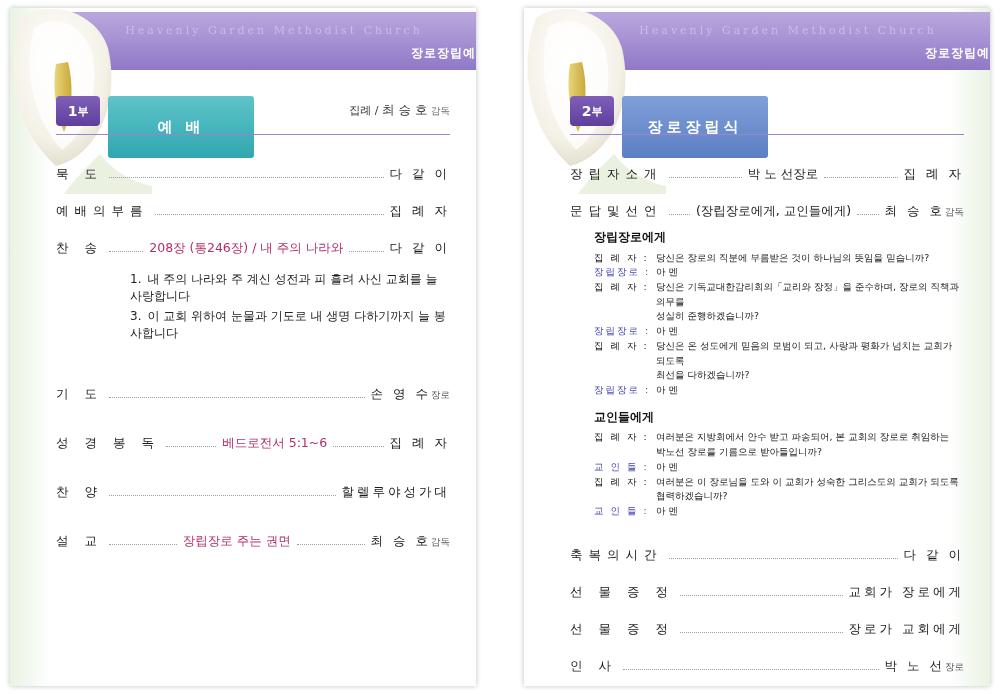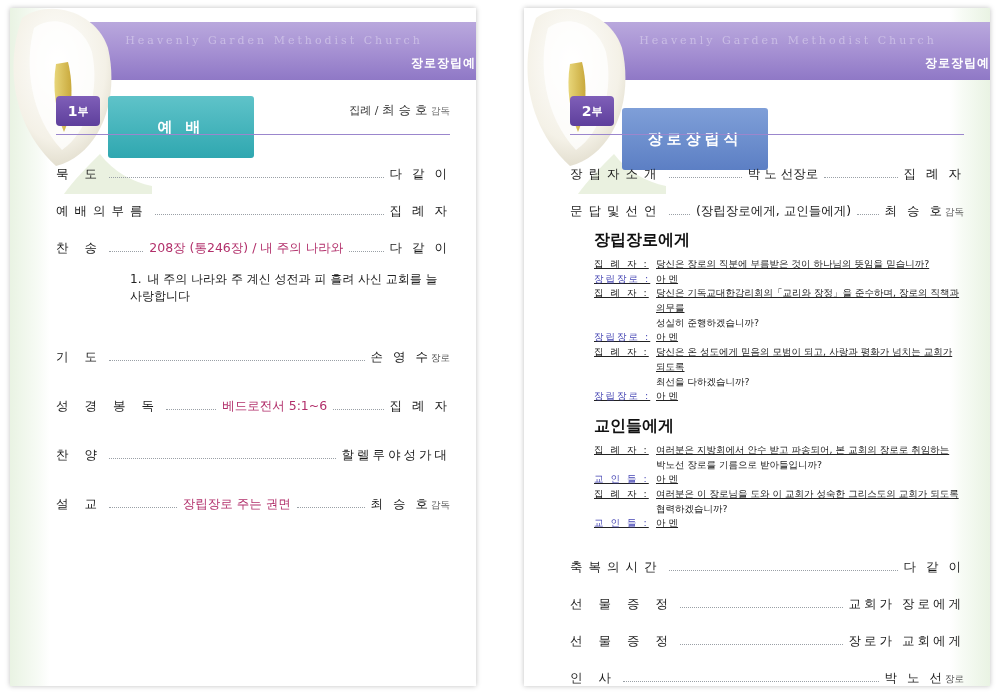--- a/index.html
+++ b/index.html
@@ -17,42 +17,42 @@
   .page.left{left:10px;}
   .page.right{left:524px;}
 
   
   .edge{position:absolute;top:0;bottom:0;width:40px;
         background:linear-gradient(to right,#e9f3e3,#f7fbf5 70%,#ffffff);}
   .page.left .edge{left:0;}
   .page.right .edge{right:0;background:linear-gradient(to left,#e9f3e3,#f7fbf5 70%,#ffffff);}
 
   
-  .band{position:absolute;left:0;top:14px;width:100%;height:58px;
+  .band{position:absolute;left:0;top:4px;width:100%;height:58px;
         background:linear-gradient(to bottom,#b9a8dd 0%,#a893d4 45%,#8f78c6 100%);margin-left:31px;}
   .band .wm{position:absolute;left:0;right:0;top:12px;text-align:center;
         font-family:"DejaVu Serif","Liberation Serif",serif;
         font-size:11px;letter-spacing:3px;color:#cfc3e8;opacity:.85;white-space:nowrap;}
   .band .sub{position:absolute;right:18px;top:33px;color:#ffffff;font-size:12px;
         letter-spacing:1px;font-weight:bold;}
 
   
   .lily{position:absolute;left:-6px;top:-4px;width:150px;height:190px;pointer-events:none;}
 
   
   .sectionbar{position:absolute;left:46px;right:26px;top:88px;height:34px;}
   .tag{position:absolute;left:0;top:0;width:44px;height:30px;border-radius:4px;
        background:linear-gradient(to bottom,#7f5fb8,#5e3f9c);color:#fff;
        font-size:14px;font-weight:bold;display:flex;align-items:center;justify-content:center;}
   .tag sup{font-size:11px;}
   .ttl{position:absolute;left:52px;top:0;height:30px;min-width:118px;border-radius:3px;
        display:flex;align-items:center;justify-content:center;color:#fff;
        font-size:15px;font-weight:bold;letter-spacing:4px;padding:16px 14px;}
   .ttl.pink{background:linear-gradient(to bottom,#5fc3c9,#2fa7b0);}
-  .ttl.blue{background:linear-gradient(to bottom,#7f9fd8,#5c7fc4);margin-top:12px;}
+  .ttl.blue{background:linear-gradient(to bottom,#7f9fd8,#5c7fc4);}
   .byline{position:absolute;right:0;top:6px;font-size:11px;color:#333;}
   .byline .nm{font-size:12.5px;}
   .byline .role{font-size:9.5px;color:#666;}
   .rule{position:absolute;left:46px;right:26px;top:126px;height:1px;background:#9b86cd;}
 
   
   .body{position:absolute;left:46px;right:26px;top:140px;bottom:16px;}
   .row{display:flex;align-items:baseline;font-size:12.5px;color:#1a1a1a;margin-bottom:2px;}
   .row .lab{white-space:nowrap;letter-spacing:6px;}
   .row .dots{flex:1;border-bottom:1.5px dotted #9aa0a6;margin:0 6px 3px 6px;height:8px;}
@@ -64,22 +64,22 @@
 
   .hymnlist{margin:14px 0 14px 34px;}
   .hymnlist li{font-size:12px;color:#222;margin:3px 0;list-style:none;}
   .hymnlist li span.n{margin-right:6px;}
 
   .spacer{height:18px;}
   .spacer.lg{height:30px;}
 
   
   .litbox{margin:6px 0 10px 24px;font-size:9.5px;color:#222;line-height:1.55;}
-  .litbox .hd{font-weight:bold;font-size:16px;margin:8px 0 4px 0;color:#111;}
-  .litbox .ln{display:flex;text-decoration:underline;}
+  .litbox .hd{font-weight:bold;font-size:12px;margin:8px 0 4px 0;color:#111;}
+  .litbox .ln{display:flex;}
   .litbox .who{width:62px;flex:none;letter-spacing:2px;}
   .litbox .who.el{color:#4646b4;}
   .litbox .who.pe{color:#4646b4;}
   .litbox .tx{flex:1;}
   .litbox .cont{padding-left:62px;}
 </style>
 </head>
 <body>
 
 <div class="spread">
@@ -146,20 +146,21 @@
       <div class="row">
         <span class="lab">찬      송</span>
         <span class="dots"></span>
         <span class="mid hym">208장 (통246장) / 내 주의 나라와</span>
         <span class="dots"></span>
         <span class="val">다 같 이</span>
       </div>
 
       <ul class="hymnlist">
         <li><span class="n">1.</span><span>내 주의 나라와 주 계신 성전과 피 흘려 사신 교회를 늘 사랑합니다</span></li>
+        <li><span class="n">3.</span><span>이 교회 위하여 눈물과 기도로 내 생명 다하기까지 늘 봉사합니다</span></li>
       </ul>
 
       <div class="spacer lg"></div>
 
       <div class="row">
         <span class="lab">기      도</span>
         <span class="dots"></span>
         <span class="val"><span>손 영 수</span><span class="role">장로</span></span>
       </div>
       <div class="spacer lg"></div>

